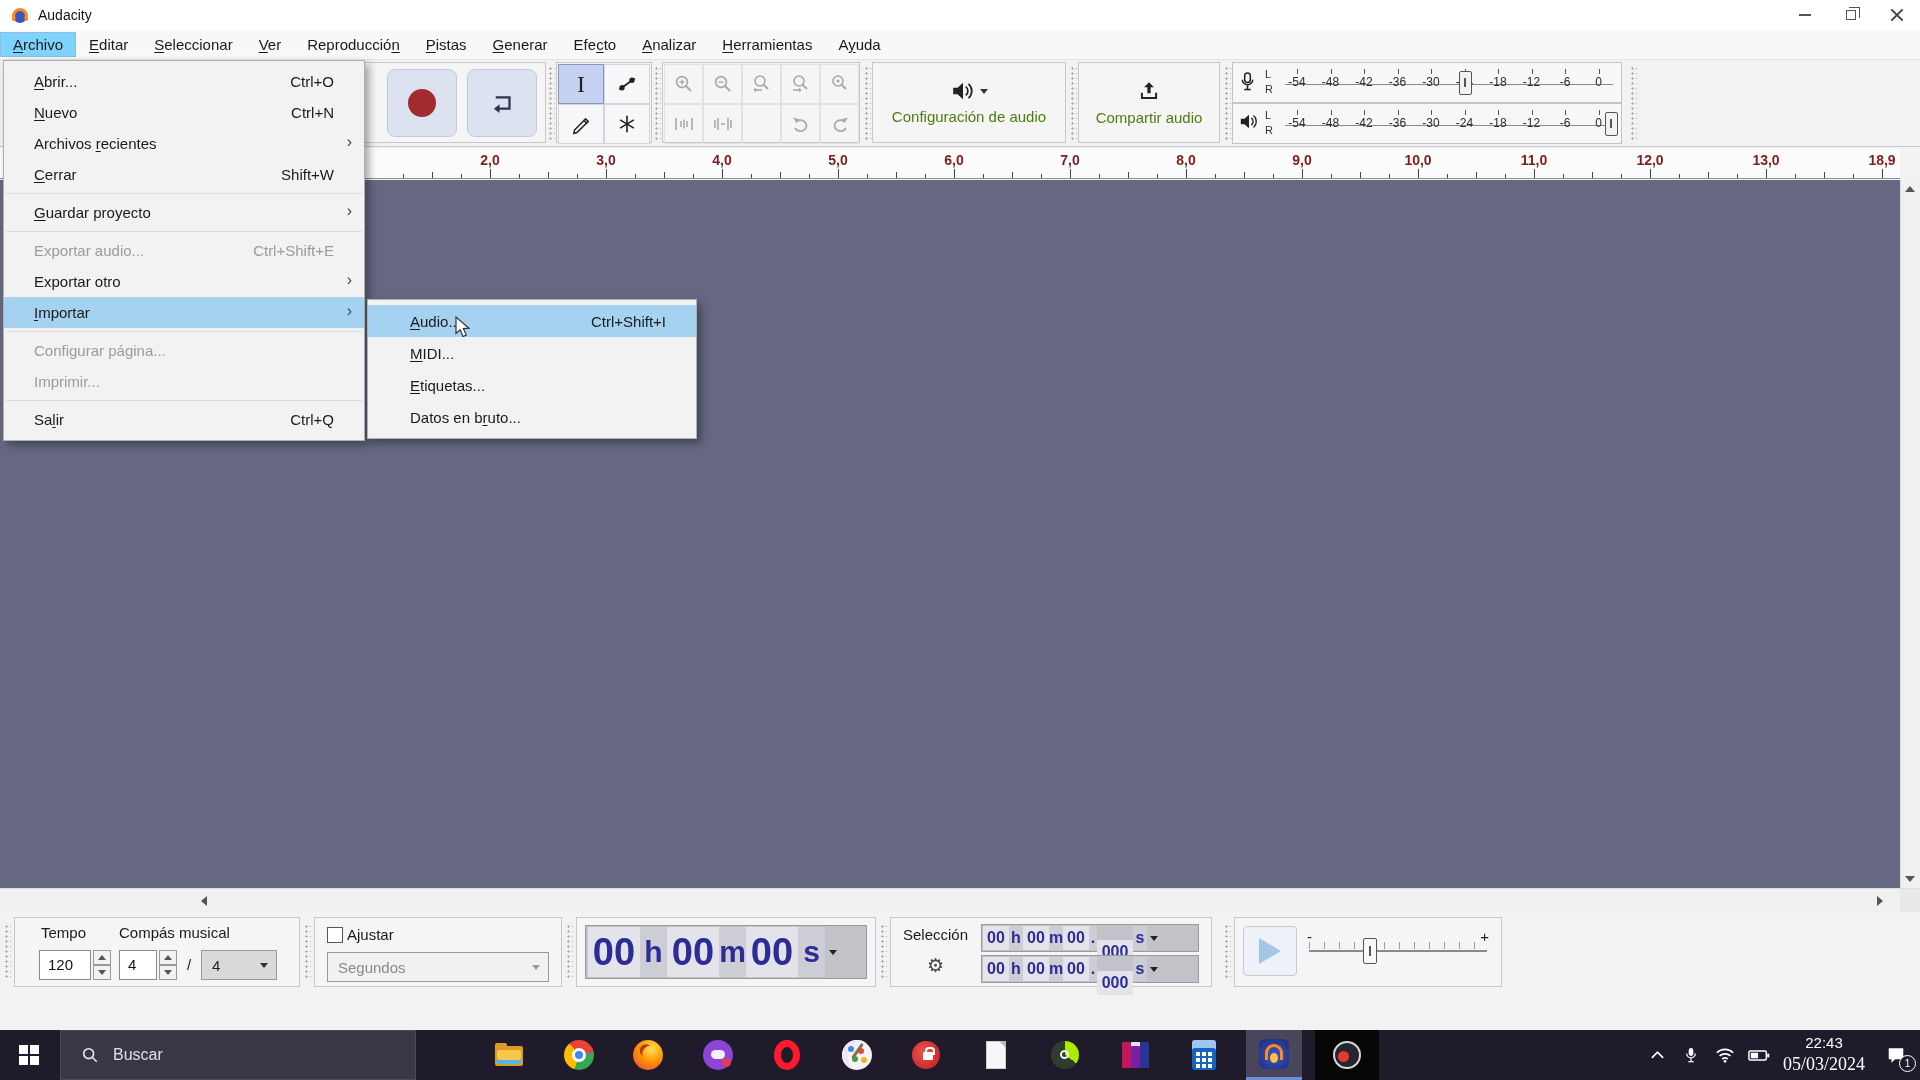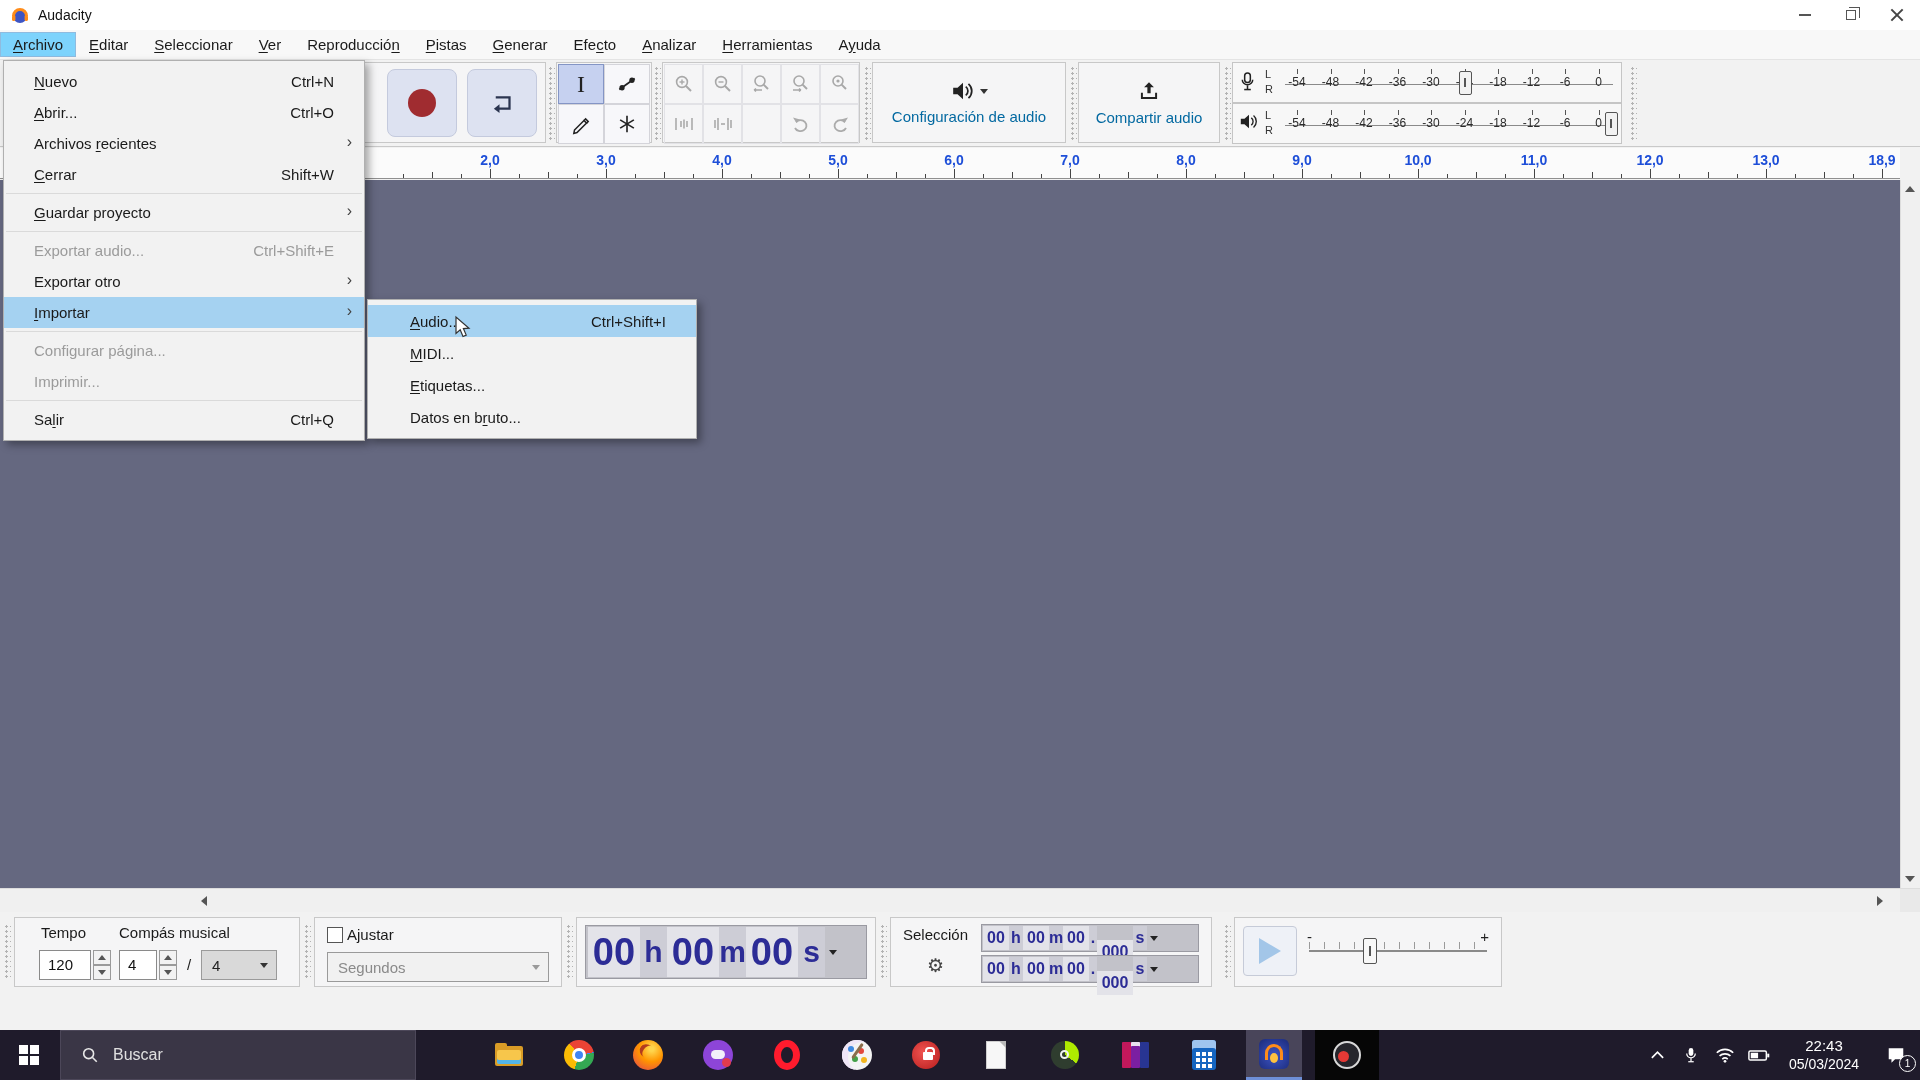--- a/index.html
+++ b/index.html
@@ -31,37 +31,37 @@
   .tb-section { position:absolute; top:2px; bottom:3px; background:#f5f5f6; border:1px solid #c8c8c8; }
   .grip { position:absolute; top:6px; bottom:6px; width:7px; background-image:radial-gradient(#b3b3b3 1.1px, transparent 1.2px); background-size:5px 5px; }
   .t-btn { position:absolute; top:6px; width:70px; height:68px; background:#dde2f1; border:1px solid #c4cadd; border-radius:8px; display:flex; align-items:center; justify-content:center; }
   .rec-dot { width:28px; height:28px; border-radius:50%; background:#a02c30; }
   .tool-grid { position:absolute; display:grid; grid-template-columns:46px 46px; grid-template-rows:40px 40px; }
   .tool-cell { border:1px solid #d4d4da; background:#f7f7fa; display:flex; align-items:center; justify-content:center; }
   .tool-cell.selected { background:#c6d1f0; border:1px solid #8495c5; }
   .ibeam { font-family:"Liberation Serif","DejaVu Serif",serif; font-size:24px; color:#222; line-height:1; }
   .edit-grid { position:absolute; display:grid; grid-template-columns:repeat(5,39px); grid-template-rows:40px 40px; }
   .edit-cell { border:1px solid #e2e2e6; display:flex; align-items:center; justify-content:center; }
-  .big-btn { position:absolute; top:2px; bottom:3px; display:flex; flex-direction:column; align-items:center; justify-content:center; gap:6px; background:#f5f5f6; border:1px solid #c8c8c8; font-size:15px; color:#0369a1; }
+  .big-btn { position:absolute; top:2px; bottom:3px; display:flex; flex-direction:column; align-items:center; justify-content:center; gap:6px; background:#f5f5f6; border:1px solid #c8c8c8; font-size:15px; color:#4d7c0f; }
   .big-btn .cap { display:flex; align-items:center; gap:5px; }
   .caret-down { width:0; height:0; border-left:4px solid transparent; border-right:4px solid transparent; border-top:5px solid #333; }
 
   
   .meter { position:absolute; left:0; right:0; height:41px; background:#f7f7f7; border:1px solid #c5c5c5; }
   .meter .m-icon { position:absolute; left:6px; top:8px; }
   .meter .m-ch { position:absolute; left:32px; top:4px; font-size:11px; line-height:15px; color:#333; }
   .meter .m-line { position:absolute; left:52px; right:8px; top:21px; height:1px; background:#8a8a8a; }
   .m-num { position:absolute; top:12px; width:30px; text-align:center; font-size:12px; color:#2b2b2b; }
   .m-tick { position:absolute; top:6px; width:1px; height:5px; background:#555; }
   .m-slider { position:absolute; top:8px; width:13px; height:24px; border:1.5px solid #555; background:#f2f2f2; border-radius:2px; }
   .m-slider::after { content:""; position:absolute; left:4.5px; top:6px; width:1.5px; height:9px; background:#555; }
 
   
   .ruler { position:absolute; top:148px; left:0; right:20px; height:31px; background:#fbfbfb; border-bottom:1px solid #8f8f8f; }
-  .r-label { position:absolute; top:4px; transform:translateX(-50%); font-size:14px; font-weight:bold; color:#1d4ed8; }
+  .r-label { position:absolute; top:4px; transform:translateX(-50%); font-size:14px; font-weight:bold; color:#7f1d1d; }
   .r-tick { position:absolute; bottom:0; width:1px; background:#444; }
 
   
   .track-area { position:absolute; top:180px; left:0; right:20px; height:708px; background:#656880; }
   .vscroll { position:absolute; top:180px; right:0; width:20px; height:708px; background:#f0f0f0; border-left:1px solid #ddd; }
   .tri-up { width:0;height:0;border-left:5px solid transparent;border-right:5px solid transparent;border-bottom:6px solid #555; }
   .tri-down { width:0;height:0;border-left:5px solid transparent;border-right:5px solid transparent;border-top:6px solid #555; }
   .tri-left { width:0;height:0;border-top:5px solid transparent;border-bottom:5px solid transparent;border-right:6px solid #555; }
   .tri-right { width:0;height:0;border-top:5px solid transparent;border-bottom:5px solid transparent;border-left:6px solid #555; }
   .hscroll { position:absolute; top:888px; left:0; right:0; height:24px; background:#f0f0f0; border-top:1px solid #ddd; }
@@ -157,21 +157,21 @@
   .calc::after { content:""; position:absolute; left:4px; top:12px; width:4px; height:4px; background:#fff; box-shadow:6px 0 0 #fff,12px 0 0 #fff,0 6px 0 #fff,6px 6px 0 #fff,12px 6px 0 #fff,0 12px 0 #fff,6px 12px 0 #fff,12px 12px 0 #fff; }
   .aud-bg { left:2px; top:2px; width:30px; height:30px; border-radius:6px; background:radial-gradient(circle at 50% 55%,#3d55c4,#1b2a7a); }
   .aud-ph { left:8px; top:7px; width:18px; height:16px; border:3.5px solid #ff8c1a; border-bottom:none; border-radius:10px 10px 0 0; }
   .aud-dot { left:13px; top:16px; width:8px; height:10px; border-radius:50%; background:#ffc13f; }
   .obs { left:3px; top:3px; width:28px; height:28px; border-radius:50%; background:#26262c; border:2px solid #d8d8d8; }
   .obs-dot { left:8px; top:13px; width:11px; height:11px; border-radius:50%; background:#e53935; }
 
   .tray { position:absolute; right:0; top:0; height:50px; display:flex; align-items:center; }
   .tray-ic { width:34px; height:50px; display:flex; align-items:center; justify-content:center; }
   .clock { width:96px; text-align:center; color:#fff; line-height:1.25; }
-  .clock .t { font-size:15px; } .clock .d { font-size:14px; }
+  .clock .t { font-size:15px; } .clock .d { font-size:18px;font-family:Liberation Serif, serif; }
   .notif { position:relative; width:48px; height:50px; display:flex; align-items:center; justify-content:center; }
   .notif .badge { position:absolute; right:4px; bottom:8px; width:17px; height:17px; border-radius:50%; background:#1f1b2b; border:1.5px solid #fff; color:#fff; font-size:10px; display:flex; align-items:center; justify-content:center; }
 
   
   .dropmenu { position:absolute; background:#f2f2f2; border:1px solid #b0b0b0; box-shadow:4px 4px 8px rgba(0,0,0,.35); z-index:50; padding:5px 0; font-size:15px; color:#1a1a1a; }
   .file-menu { left:3px; top:60px; width:362px; }
   .import-menu { left:367px; top:299px; width:330px; z-index:51; }
   .m-row { position:relative; height:31px; display:flex; align-items:center; padding-left:30px; }
   .import-menu .m-row { height:32px; padding-left:42px; }
   .m-row .sc { margin-left:auto; padding-right:30px; }
@@ -757,26 +757,26 @@
         <svg width="20" height="19" viewBox="0 0 22 20">
             <path d="M3 2 h16 v12 h-9 l-4 4 v-4 H3 z" fill="#fff"></path>
           </svg>
         <div class="badge">1</div>
       </div>
     </div>
   </div>
 
   <div class="dropmenu file-menu">
       <div class="m-row">
+        <span><u>A</u>brir...</span>
+        <span class="sc">Ctrl+O</span>
+      </div>
+      <div class="m-row">
         <span><u>N</u>uevo</span>
         <span class="sc">Ctrl+N</span>
-      </div>
-      <div class="m-row">
-        <span><u>A</u>brir...</span>
-        <span class="sc">Ctrl+O</span>
       </div>
       <div class="m-row">
         <span>Archivos <u>r</u>ecientes</span>
         <span class="sub-arrow">›</span>
       </div>
       <div class="m-row">
         <span><u>C</u>errar</span>
         <span class="sc">Shift+W</span>
       </div>
       <div class="m-sep"></div>

